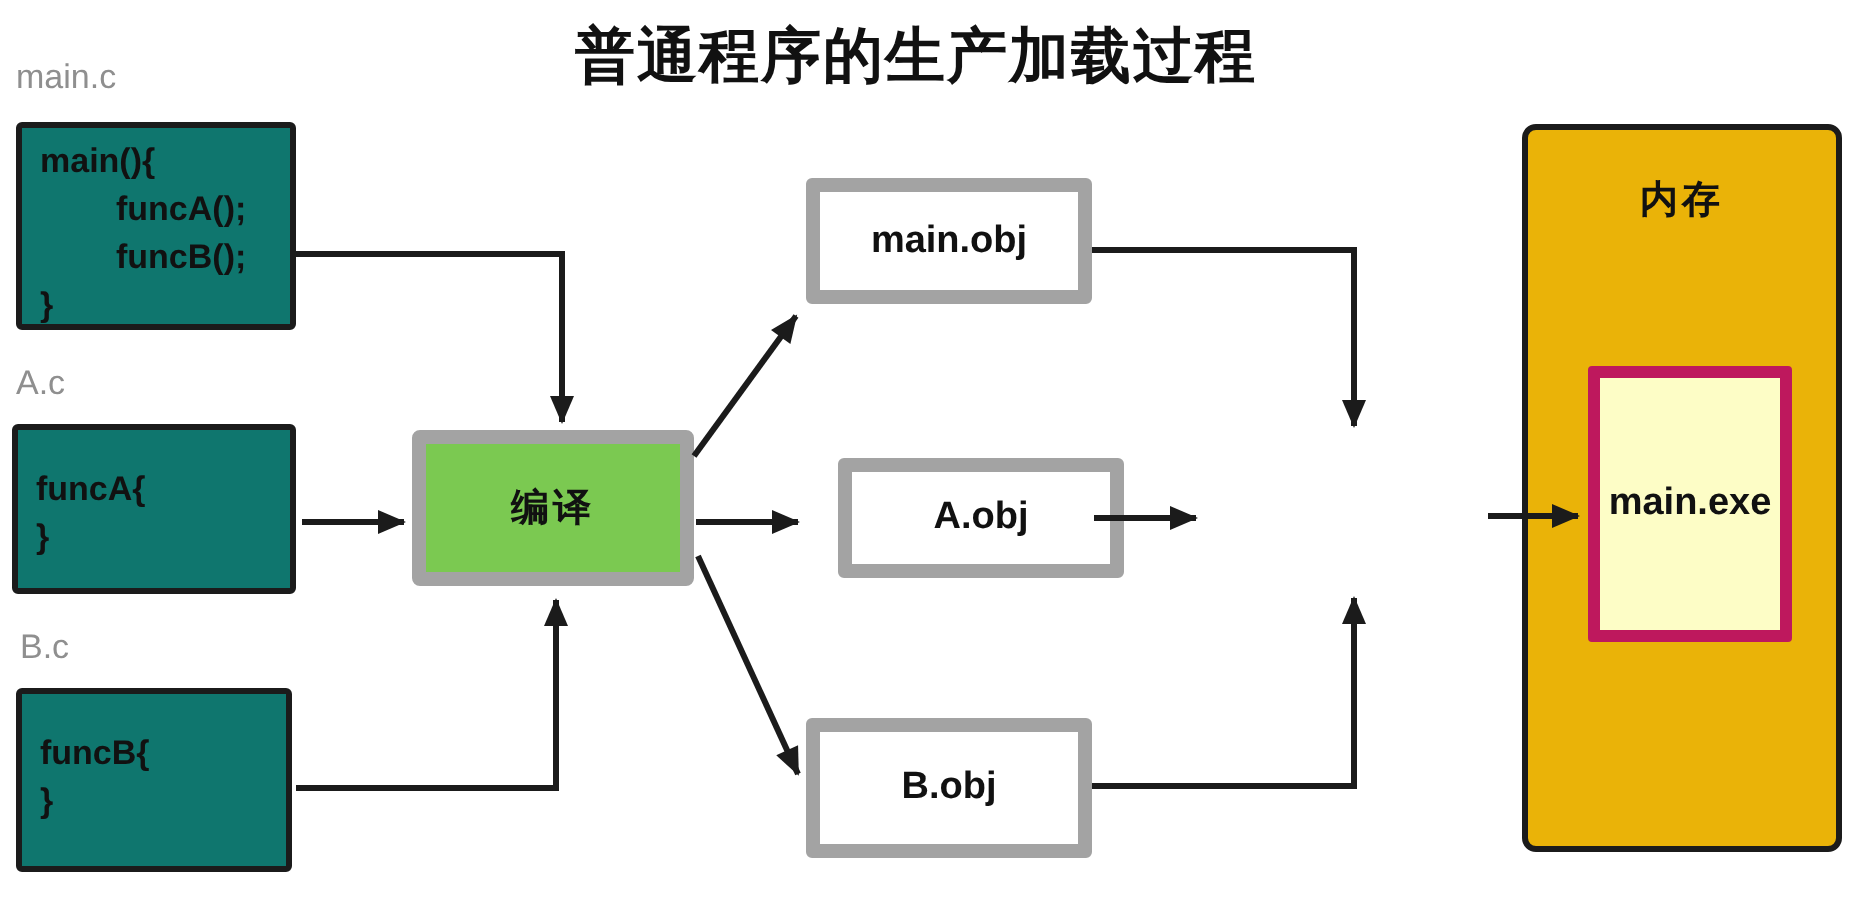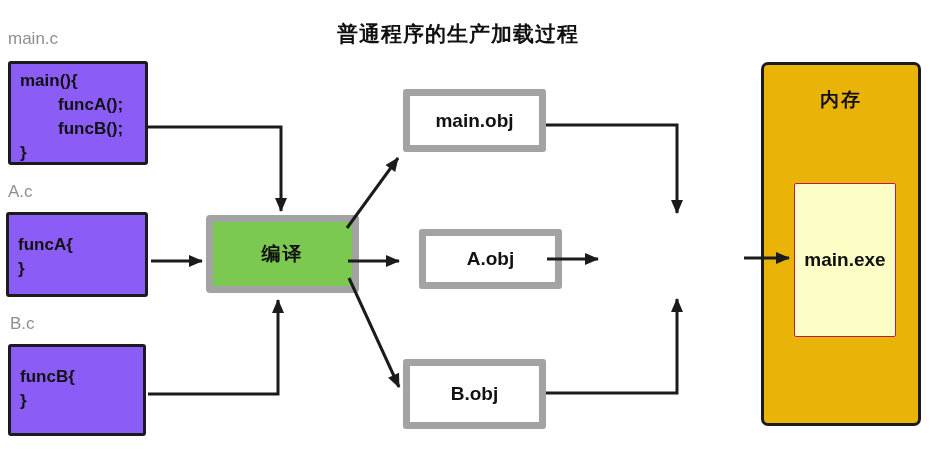--- a/index.html
+++ b/index.html
@@ -6,39 +6,39 @@
   .canvas {
     position: relative;
     width: 930px;
     height: 462px;
     background: #ffffff;
     font-family: "Liberation Sans", sans-serif;
     overflow: hidden;
   }
   .title {
     position: absolute;
-    top: 20px;
+    top: 8px;
     left: 0;
     width: 916px;
     text-align: center;
-    font-size: 21px;
+    font-size: 30px;
     font-weight: bold;
     color: #111111;
     letter-spacing: 1px;
     margin: 0;
   }
   .file-label {
     position: absolute;
     font-size: 17px;
     color: #8f8f8f;
     font-weight: 400;
   }
   .code-box {
     position: absolute;
-    background: #8b5cf6;
+    background: #0f766e;
     border: 3px solid #1b1b1b;
     border-radius: 3px;
     box-sizing: border-box;
     padding: 5px 0 0 9px;
   }
   .code-line {
     font-size: 17px;
     font-weight: bold;
     color: #111111;
     line-height: 24px;
@@ -75,24 +75,24 @@
     font-size: 19px;
     font-weight: bold;
     color: #111111;
     letter-spacing: 2px;
   }
   .exe-box {
     position: absolute;
     left: 30px;
     top: 118px;
     width: 102px;
-    height: 154px;
+    height: 138px;
     box-sizing: border-box;
     background: #fdfdc6;
-    border: 1px solid #be185d;
+    border: 6px solid #be185d;
     border-radius: 2px;
     display: flex;
     align-items: center;
     justify-content: center;
     font-size: 19px;
     font-weight: bold;
     color: #111111;
   }
   .arrow-layer {
     position: absolute;
@@ -126,21 +126,21 @@
     <div class="code-line">funcA{</div>
     <div class="code-line">}</div>
   </div>
 
   <div class="file-label" style="left:10px; top:314px;text-align:right;">B.c</div>
   <div class="code-box" style="left:8px; top:344px; width:138px; height:92px; padding-top:18px;">
     <div class="code-line">funcB{</div>
     <div class="code-line">}</div>
   </div>
 
-  <div class="node-box process-box" style="left:206px; top:215px; width:153px; height:78px;">编译</div>
+  <div class="node-box process-box" style="left:206px; top:215px; width:141px; height:78px;">编译</div>
 
   <div class="node-box obj-box" style="left:403px; top:89px; width:143px; height:63px;">main.obj</div>
   <div class="node-box obj-box" style="left:403px; top:229px; width:143px; height:60px;margin-left:16px;">A.obj</div>
   <div class="node-box obj-box" style="left:403px; top:359px; width:143px; height:70px;">B.obj</div>
 
 
   <div class="memory-box">
     <div class="memory-title">内存</div>
     <div class="exe-box">main.exe</div>
   </div>

